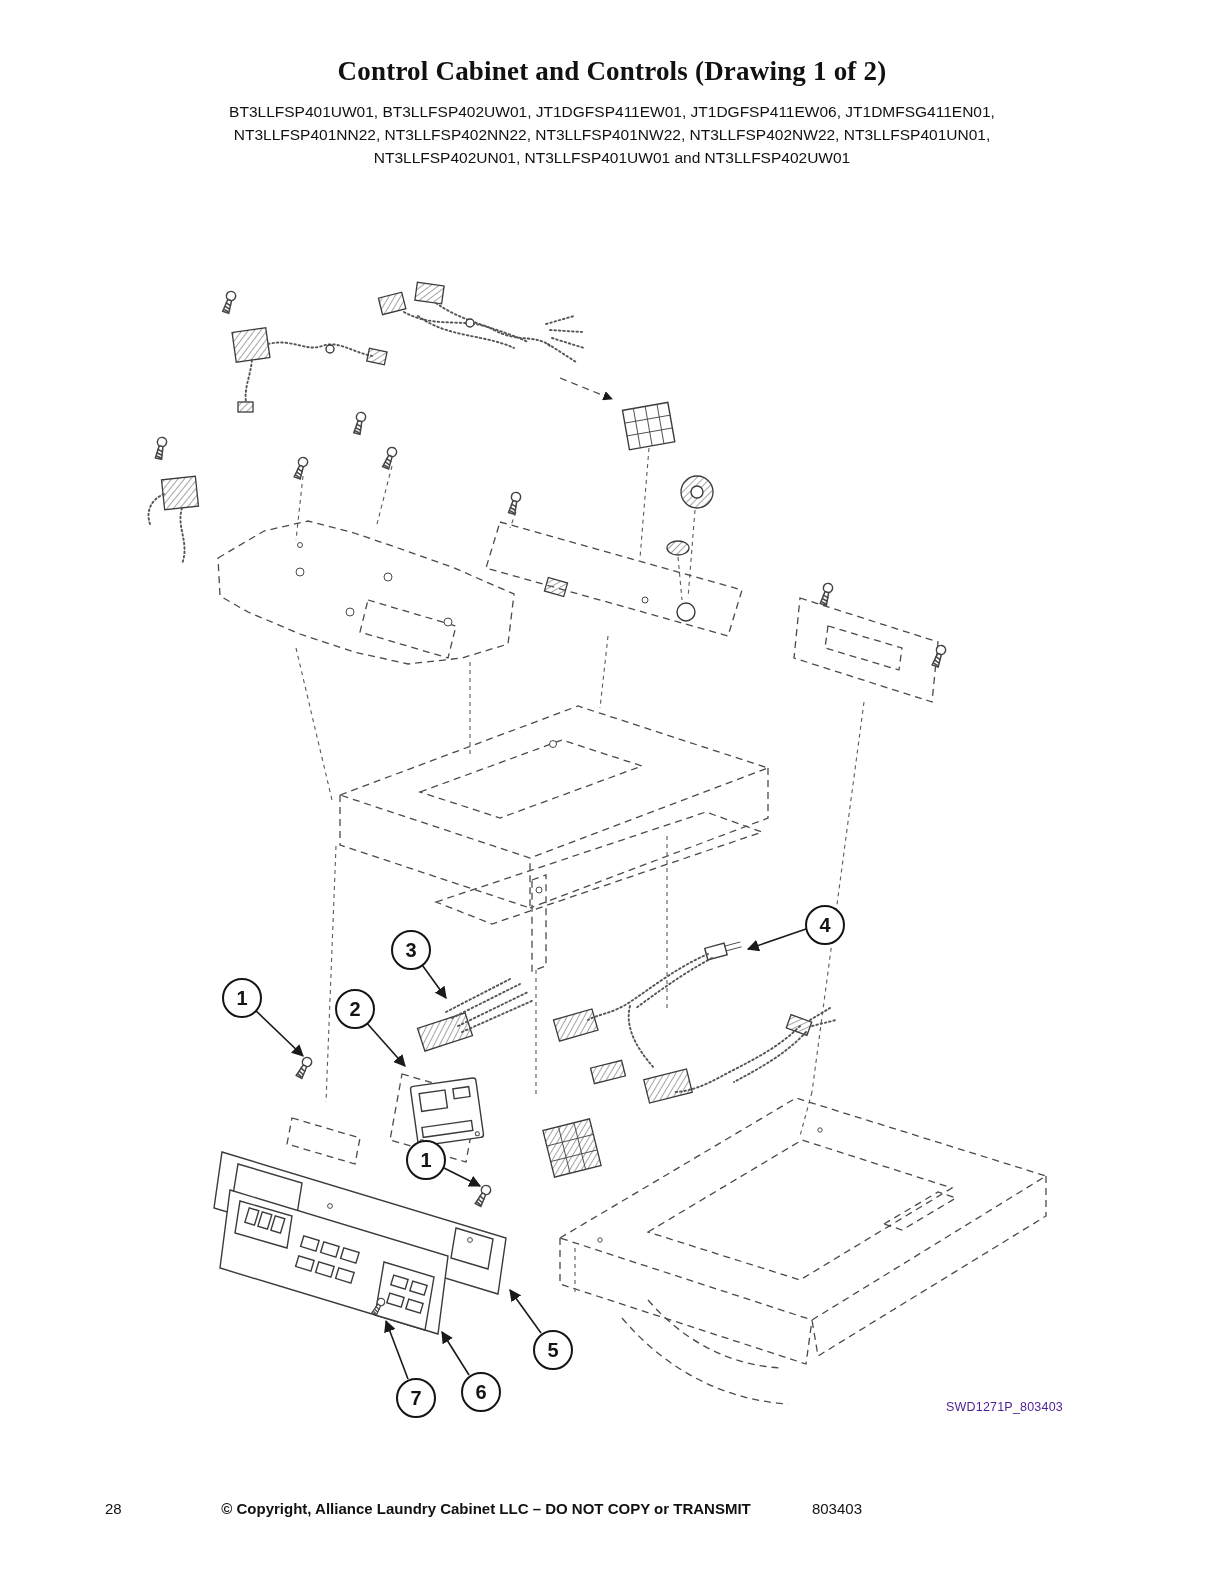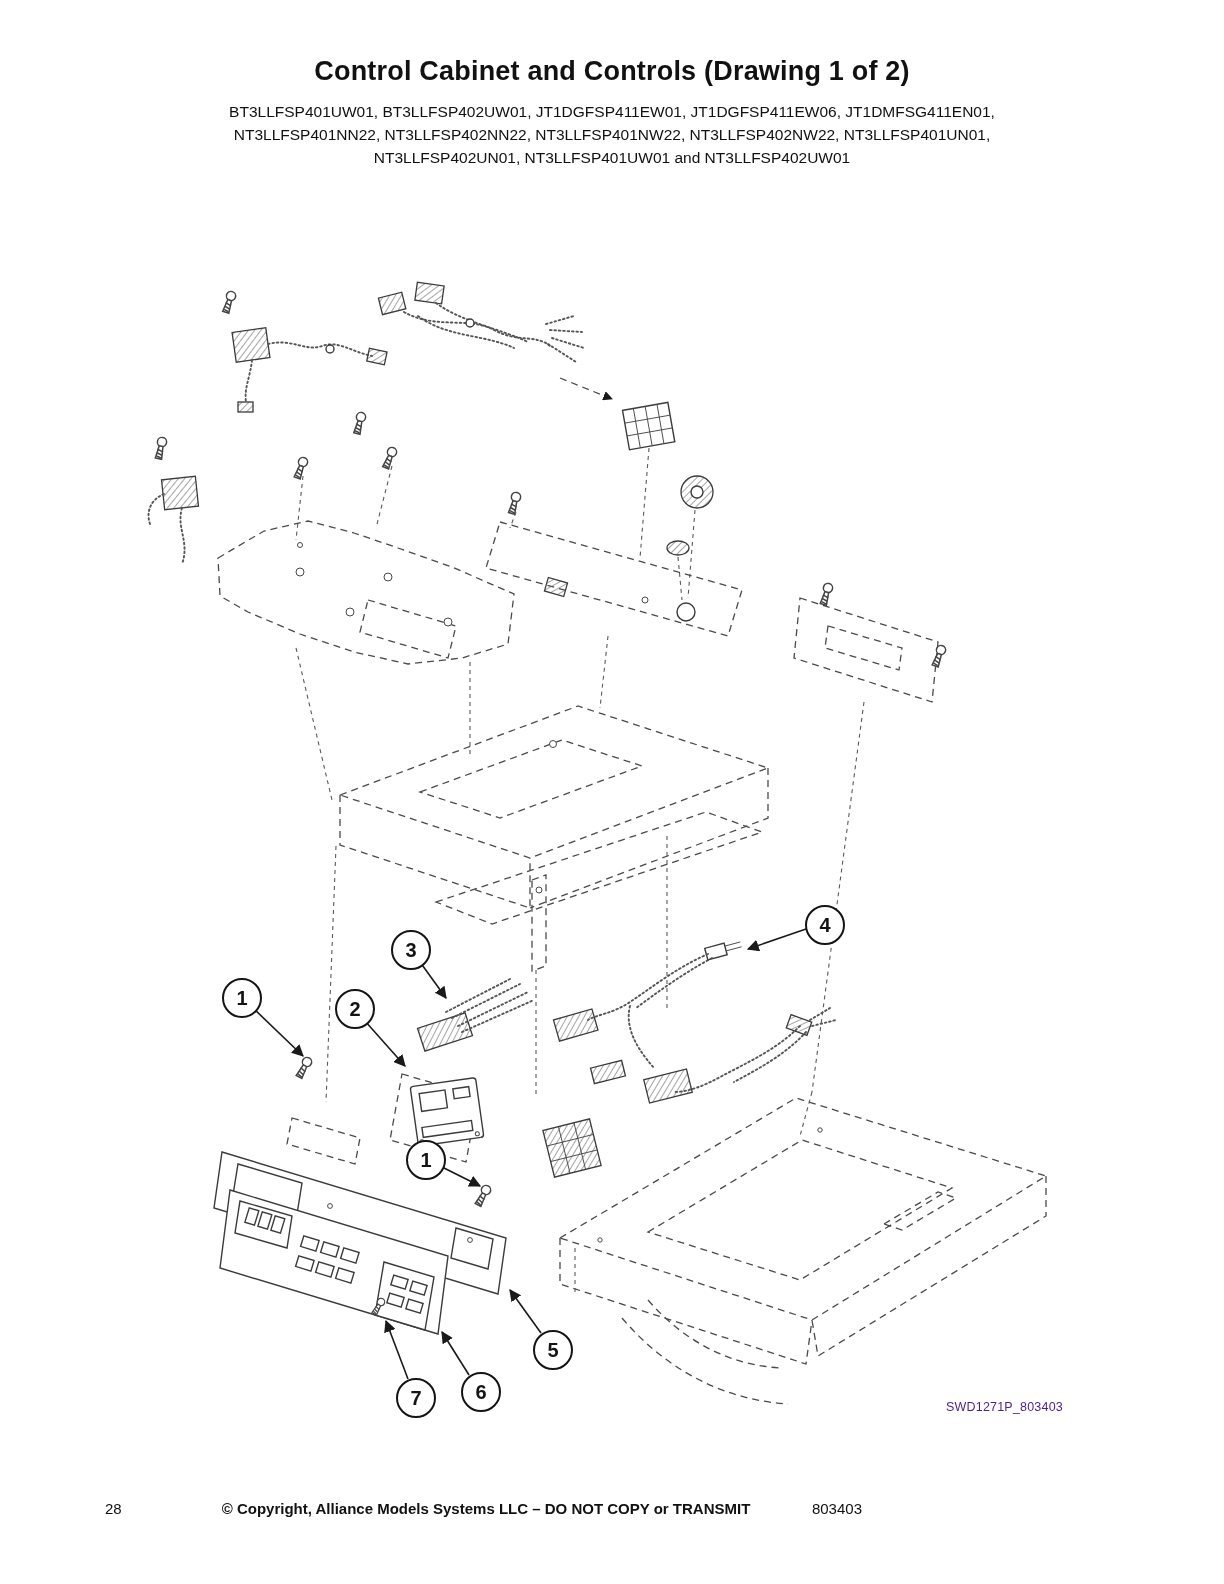--- a/index.html
+++ b/index.html
@@ -9,20 +9,21 @@
     background:#ffffff;
     font-family:"Liberation Sans", sans-serif;
     color:#111;
     overflow:hidden;
     margin:0 auto;
   }
   .page-title{
     position:absolute;left:0;top:56px;width:100%;
     text-align:center;font-size:27px;font-weight:bold;margin:0;
     letter-spacing:0.2px;
+    font-family:Liberation Serif, serif;
   }
   .models{
     position:absolute;left:112px;top:100px;width:1000px;
     text-align:center;font-size:15.5px;line-height:23px;
   }
   .diagram{position:absolute;left:0;top:0;width:1224px;height:1584px;}
   svg.canvas{position:absolute;left:0;top:0;z-index:1;}
 
   
   .dash{fill:none;stroke:#4a4a4a;stroke-width:1.3;stroke-dasharray:7 5;}
@@ -314,17 +315,17 @@
     <div class="callout" style="left:406px;top:1140px">1</div>
     <div class="callout" style="left:533px;top:1330px">5</div>
     <div class="callout" style="left:461px;top:1372px">6</div>
     <div class="callout" style="left:396px;top:1378px">7</div>
 
     <div class="drawing-ref">SWD1271P_803403</div>
   </div>
 
   <div class="footer">
     <span class="pageno">28</span>
-    <span class="copyright">© Copyright, Alliance Models Systems LLC – DO NOT COPY or TRANSMIT</span>
+    <span class="copyright">© Copyright, Alliance Laundry Cabinet LLC – DO NOT COPY or TRANSMIT</span>
     <span class="docno">803403</span>
   </div>
 
 </div>
 
 </body></html>

